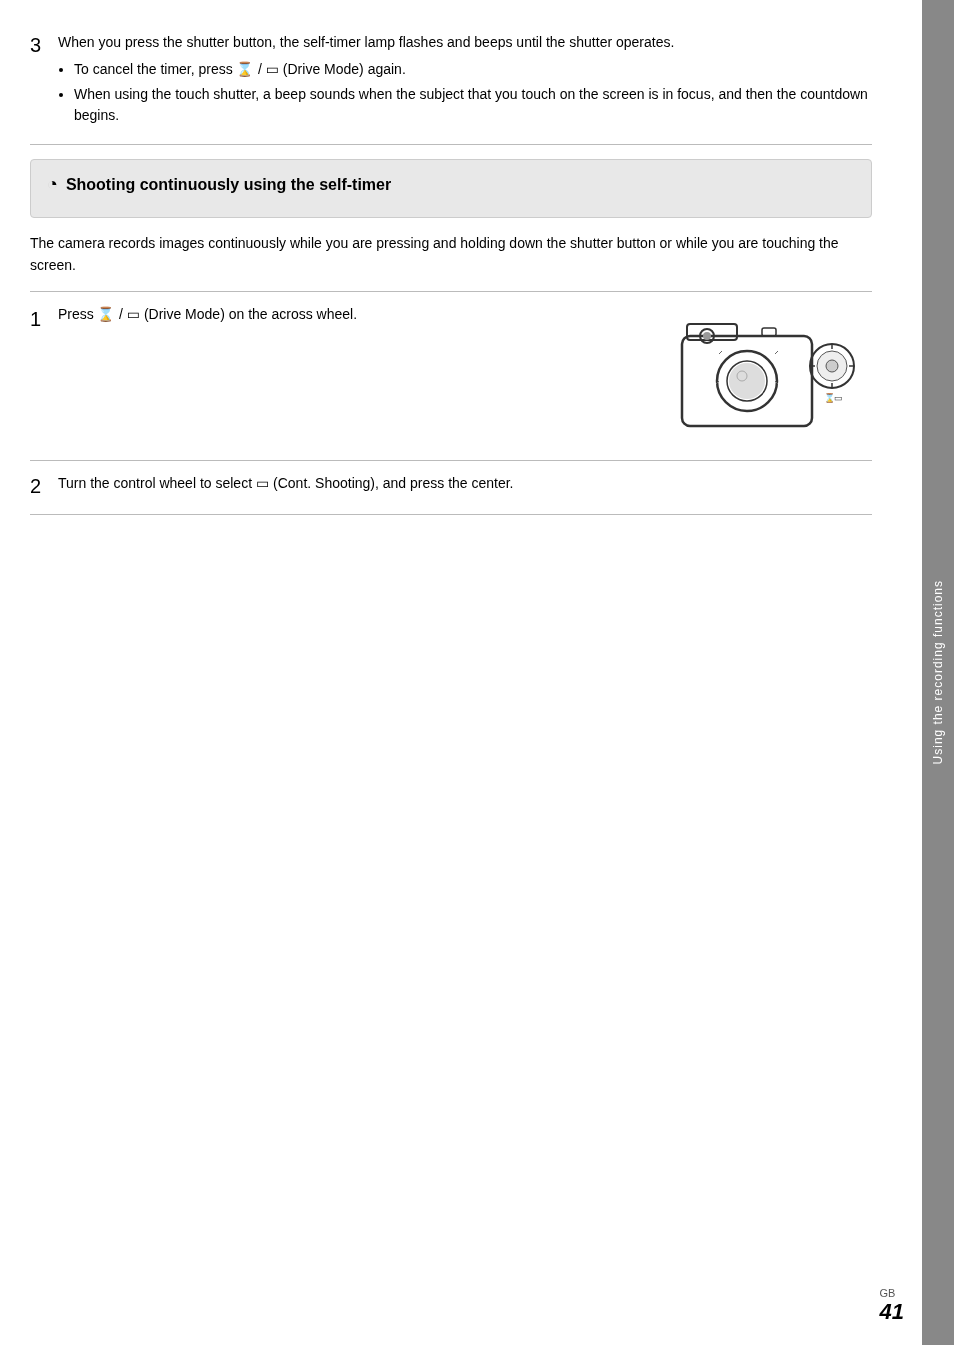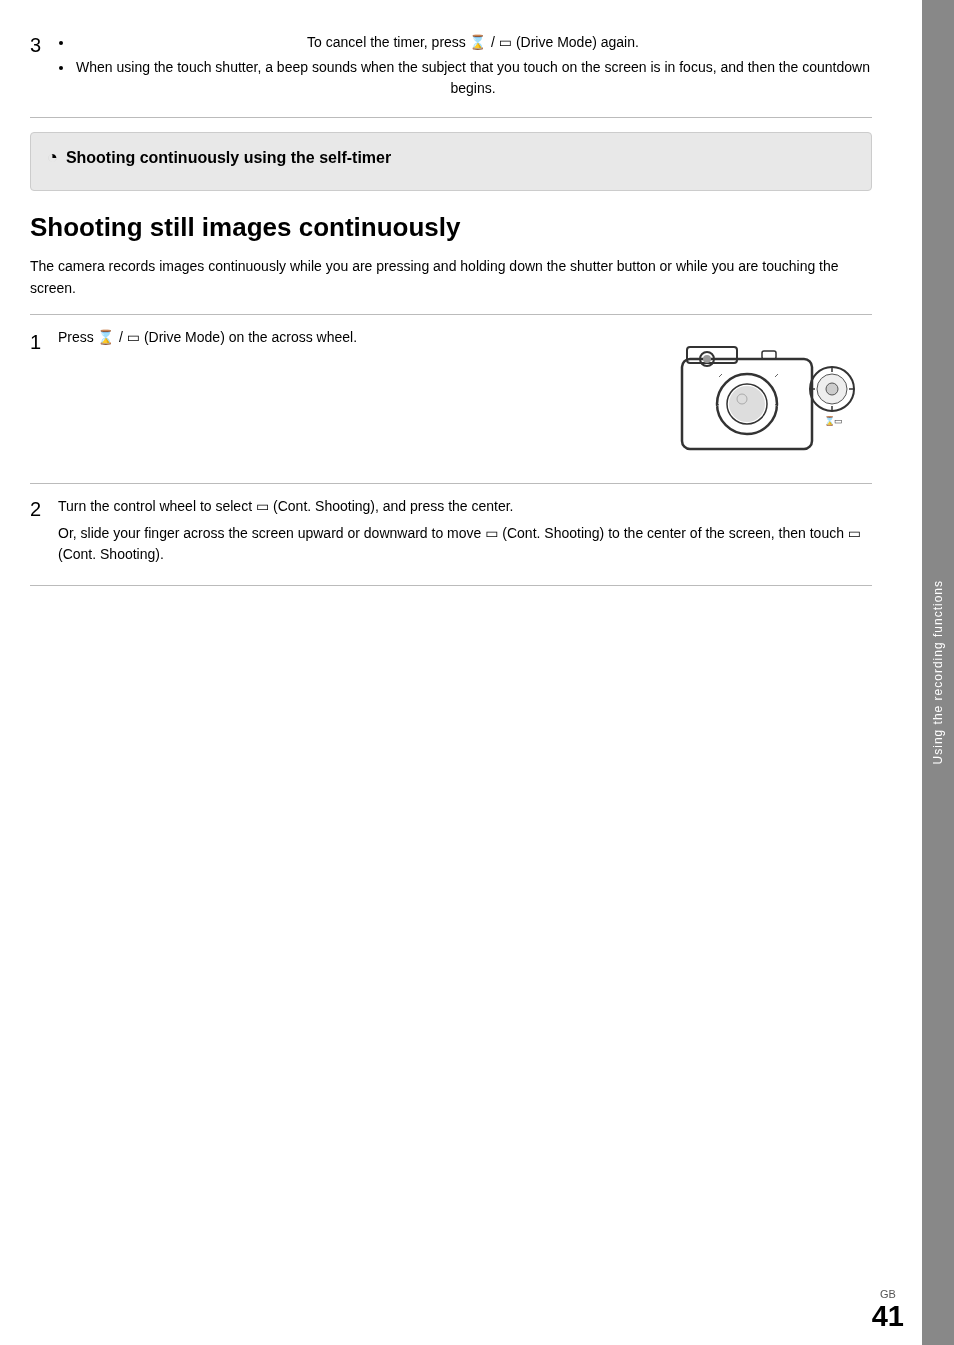--- a/index.html
+++ b/index.html
@@ -73,21 +73,20 @@
     }
 
     .step-content ul {
       margin-left: 16px;
       margin-bottom: 6px;
     }
 
     .step-content ul li {
       margin-bottom: 4px;
       line-height: 1.5;
-      text-align: center;
     }
 
     .option-line {
       font-size: 14px;
       line-height: 1.5;
     }
 
     .bold-term {
       font-weight: bold;
     }
@@ -147,30 +146,31 @@
     }
 
     
     .camera-svg {
       width: 200px;
       height: 140px;
     }
 
     .page-number-area {
       position: absolute;
-      bottom: 12px;
+      bottom: 20px;
       right: 50px;
       font-size: 12px;
-      text-align: center;
+      text-align: left;
       margin-left: 36px;
     }
 
     .page-num {
-      font-size: 29px;
-      font-weight: bold;
+      font-size: 22px;
+      font-weight: bold;
+      font-style: italic;
     }
 
     .page-gb {
       font-size: 11px;
       color: #555;
     }
 
     .arrow-symbol {
       font-size: 14px;
     }
@@ -188,35 +188,35 @@
 
   <div class="side-tab">
     <span class="side-tab-text">Using the recording functions</span>
   </div>
 
   <div class="main-content">
 
     <div class="step-block">
       <div class="step-number">3</div>
       <div class="step-content">
+        <p>When you press the shutter button, the self-timer lamp flashes and beeps until the shutter operates.</p>
         <ul>
           <li>To cancel the timer, press ⌛ / ▭ (Drive Mode) again.</li>
           <li>When using the touch shutter, a beep sounds when the subject that you touch on the screen is in focus, and then the countdown begins.</li>
         </ul>
       </div>
     </div>
 
     <div class="tip-box">
       <div class="tip-box-title">
         <span class="tip-icon">◔</span>
         <span>Shooting continuously using the self-timer</span>
       </div>
     </div>
 
-    <h2 class="section-heading">Shooting still images continuously</h2>
     <p class="intro-text">The camera records images continuously while you are pressing and holding down the shutter button or while you are touching the screen.</p>
 
     <div class="step-with-image">
       <div class="step-number">1</div>
       <div class="step-text-col">
         <p>
           Press ⌛ / ▭ (Drive Mode) on the across wheel.
         </p>
       </div>
       <div class="step-image-col">
@@ -261,23 +261,20 @@
         </svg>
       </div>
     </div>
 
     <div class="step-block step-row-3" style="border-bottom:1px solid #bbb; padding-bottom:14px; margin-top:10px;">
       <div class="step-number">2</div>
       <div class="step-content">
         <p>
           Turn the control wheel to select ▭ (Cont. Shooting), and press the center.
         </p>
-        <p>
-          Or, slide your finger across the screen upward or downward to move ▭ (Cont. Shooting) to the center of the screen, then touch ▭ (Cont. Shooting).
-        </p>
       </div>
     </div>
 
     <div class="page-number-area">
       <div class="page-gb">GB</div>
       <div class="page-num">41</div>
     </div>
 
   </div>
 </div>

